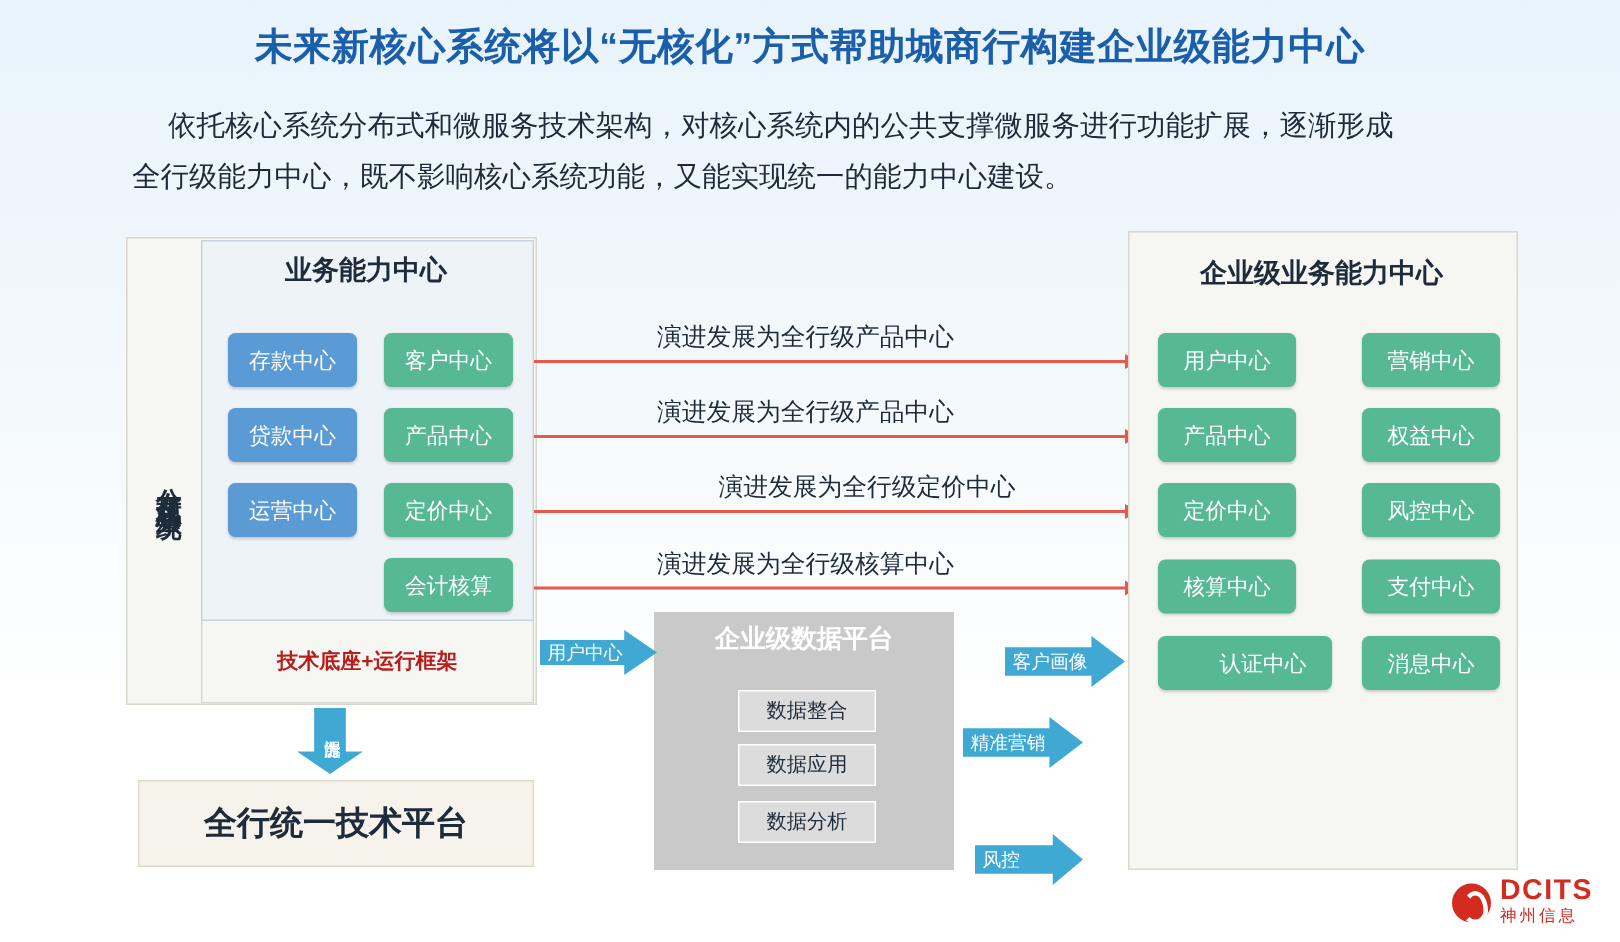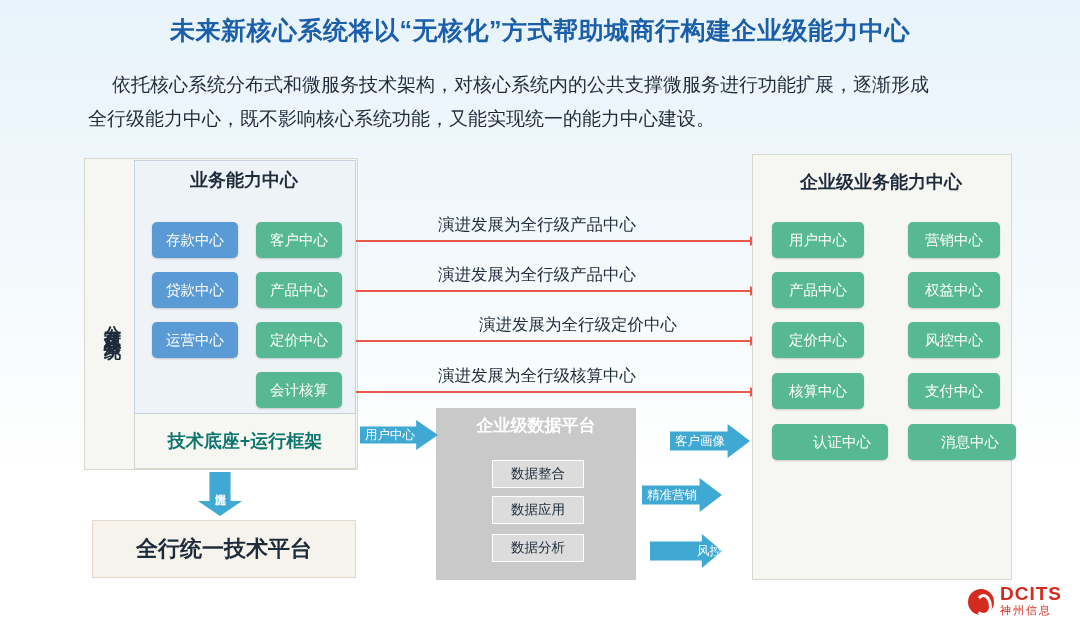--- a/index.html
+++ b/index.html
@@ -95,23 +95,23 @@
   }
   .tech-base {
     position: absolute;
     left: 134px;
     top: 414px;
     width: 220px;
     height: 54px;
     display: flex;
     align-items: center;
     justify-content: center;
-    font-size: 18px;
-    font-weight: bold;
-    color: #0f766e;
+    font-size: 14px;
+    font-weight: bold;
+    color: #b91c1c;
     background: #f6f6f2;
     border: 1px solid #d8d8cf;
     border-top: none;
   }
 
   .chip {
     position: absolute;
     width: 86px;
     height: 36px;
     border-radius: 5px;
@@ -337,39 +337,39 @@
   <div class="chip green wide" style="left:772px; top:222px;">用户中心</div>
   <div class="chip green wide" style="left:772px; top:272px;">产品中心</div>
   <div class="chip green wide" style="left:772px; top:322px;">定价中心</div>
   <div class="chip green wide" style="left:772px; top:373px;">核算中心</div>
   <div class="chip green wide" style="left:772px; top:424px;padding-left:24px;">认证中心</div>
 
   <div class="chip green wide" style="left:908px; top:222px;">营销中心</div>
   <div class="chip green wide" style="left:908px; top:272px;">权益中心</div>
   <div class="chip green wide" style="left:908px; top:322px;">风控中心</div>
   <div class="chip green wide" style="left:908px; top:373px;">支付中心</div>
-  <div class="chip green wide" style="left:908px; top:424px;padding-left:16px;">消息中心</div>
+  <div class="chip green wide" style="left:908px; top:424px;">消息中心</div>
 
   <div class="data-platform"></div>
   <div class="data-platform-title">企业级数据平台</div>
   <div class="dp-item" style="top:460px;">数据整合</div>
   <div class="dp-item" style="top:496px;">数据应用</div>
   <div class="dp-item" style="top:534px;">数据分析</div>
 
   <div class="blockarrow ba-right" style="left:360px; top:420px; width:78px; height:30px;">
     <span>用户中心</span>
   </div>
 
   <div class="blockarrow ba-right" style="left:642px; top:424px; width:80px; height:34px;margin-left:28px;">
     <span>客户画像</span>
   </div>
   <div class="blockarrow ba-right" style="left:642px; top:478px; width:80px; height:34px;">
     <span>精准营销</span>
   </div>
-  <div class="blockarrow ba-right" style="left:650px; top:534px; width:72px; height:34px;justify-content:flex-end;">
+  <div class="blockarrow ba-right" style="left:650px; top:556px; width:72px; height:34px;">
     <span>风控</span>
   </div>
 
   <div class="blockarrow ba-down" style="left:198px; top:472px; width:44px; height:44px;">
     <span class="vtext">能力沉淀</span>
   </div>
 
   <div class="unified-platform">全行统一技术平台</div>
 
   <div class="logo">

